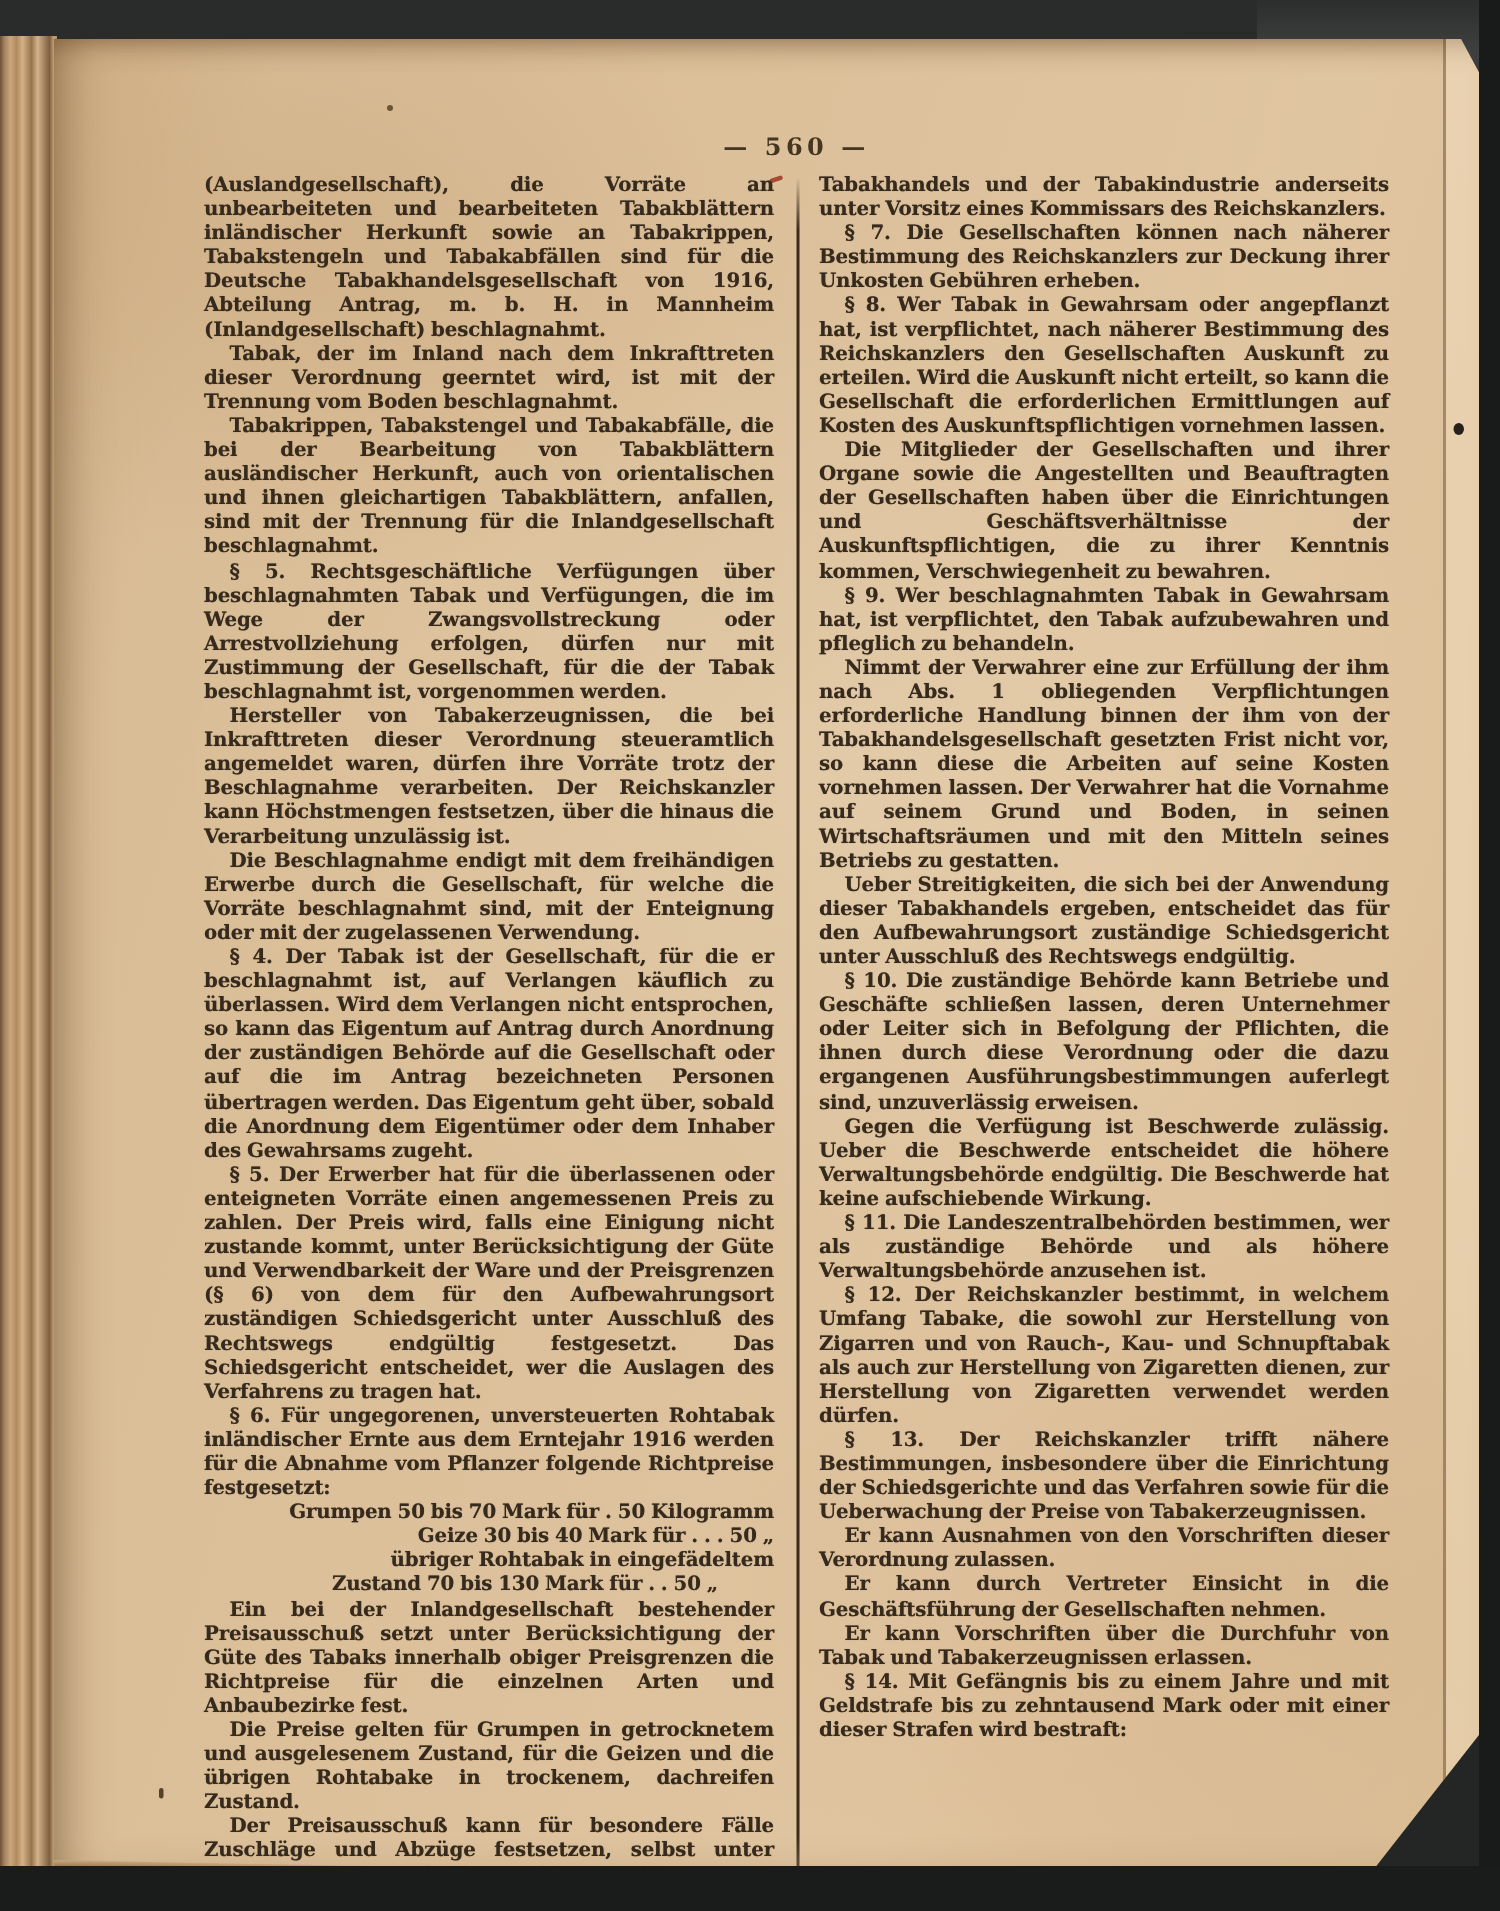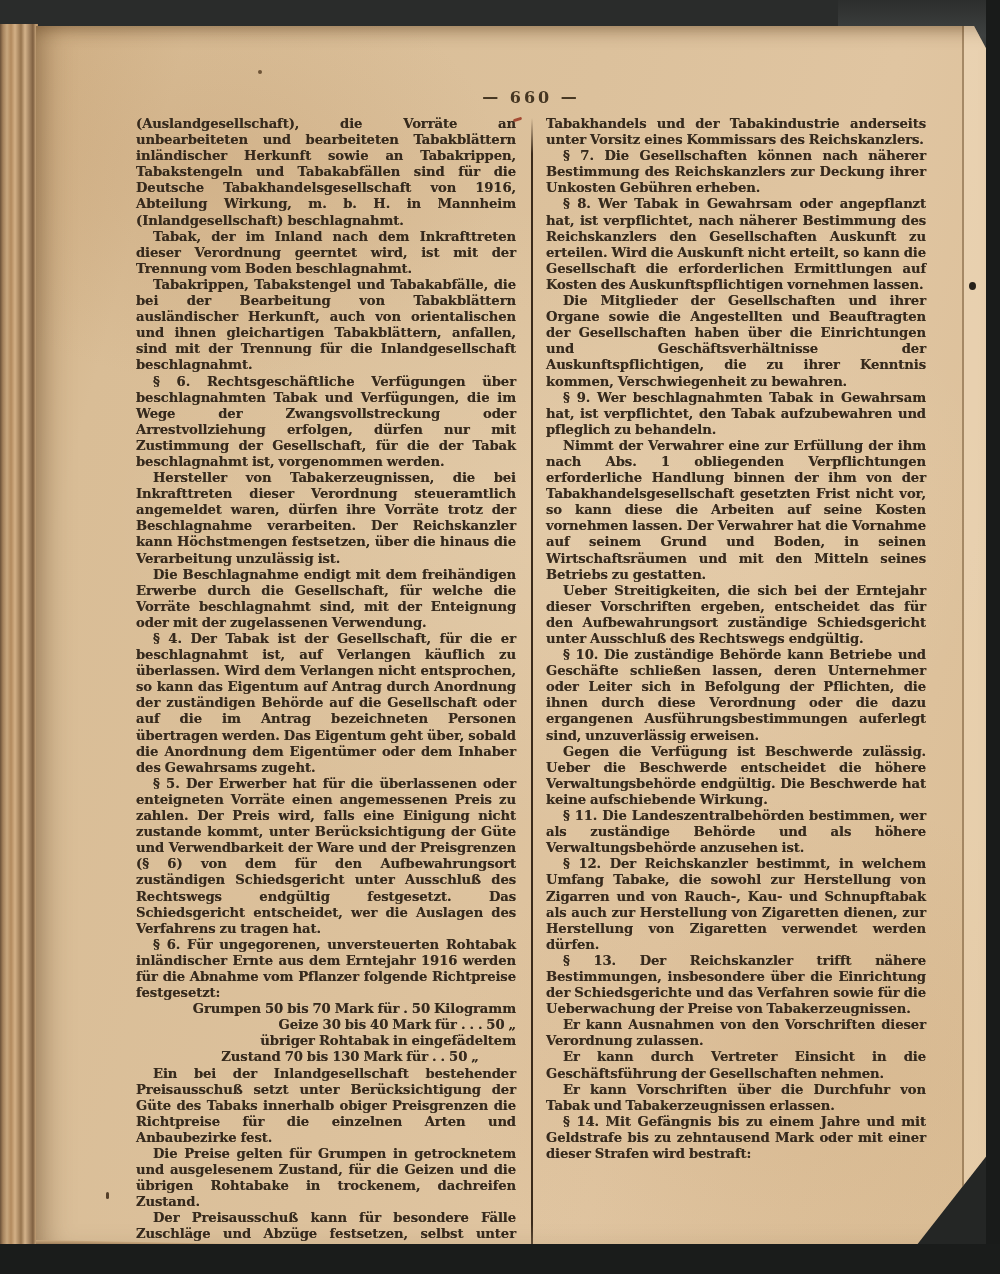--- a/index.html
+++ b/index.html
@@ -62,28 +62,28 @@
   <div class="stack-left"></div>
 
   <div class="paper">
     <div class="fold-right"></div>
     <div class="edge-right"></div>
     <div class="hole"></div>
     <div class="speck-red"></div>
     <div class="speck-a"></div>
     <div class="speck-b"></div>
 
-    <div class="pagenum">— 660 —</div>
+    <div class="pagenum">— 560 —</div>
 
     <div class="text-area">
       <div class="col" id="col-left">
-          <p class="block flush">(Auslandgesellschaft), die Vorräte an unbearbeiteten und bearbeiteten Tabakblättern inländischer Herkunft sowie an Tabakrippen, Tabakstengeln und Tabakabfällen sind für die Deutsche Tabakhandelsgesellschaft von 1916, Abteilung Wirkung, m. b. H. in Mannheim (Inlandgesellschaft) beschlagnahmt.</p>
+          <p class="block flush">(Auslandgesellschaft), die Vorräte an unbearbeiteten und bearbeiteten Tabakblättern inländischer Herkunft sowie an Tabakrippen, Tabakstengeln und Tabakabfällen sind für die Deutsche Tabakhandelsgesellschaft von 1916, Abteilung Antrag, m. b. H. in Mannheim (Inlandgesellschaft) beschlagnahmt.</p>
           <p class="block indent">Tabak, der im Inland nach dem Inkrafttreten dieser Verordnung geerntet wird, ist mit der Trennung vom Boden beschlagnahmt.</p>
           <p class="block indent">Tabakrippen, Tabakstengel und Tabakabfälle, die bei der Bearbeitung von Tabakblättern ausländischer Herkunft, auch von orientalischen und ihnen gleichartigen Tabakblättern, anfallen, sind mit der Trennung für die Inlandgesellschaft beschlagnahmt.</p>
-          <p class="block indent">§ 6. Rechtsgeschäftliche Verfügungen über beschlagnahmten Tabak und Verfügungen, die im Wege der Zwangsvollstreckung oder Arrestvollziehung erfolgen, dürfen nur mit Zustimmung der Gesellschaft, für die der Tabak beschlagnahmt ist, vorgenommen werden.</p>
+          <p class="block indent">§ 5. Rechtsgeschäftliche Verfügungen über beschlagnahmten Tabak und Verfügungen, die im Wege der Zwangsvollstreckung oder Arrestvollziehung erfolgen, dürfen nur mit Zustimmung der Gesellschaft, für die der Tabak beschlagnahmt ist, vorgenommen werden.</p>
           <p class="block indent">Hersteller von Tabakerzeugnissen, die bei Inkrafttreten dieser Verordnung steueramtlich angemeldet waren, dürfen ihre Vorräte trotz der Beschlagnahme verarbeiten. Der Reichskanzler kann Höchstmengen festsetzen, über die hinaus die Verarbeitung unzulässig ist.</p>
           <p class="block indent">Die Beschlagnahme endigt mit dem freihändigen Erwerbe durch die Gesellschaft, für welche die Vorräte beschlagnahmt sind, mit der Enteignung oder mit der zugelassenen Verwendung.</p>
           <p class="block indent">§ 4. Der Tabak ist der Gesellschaft, für die er beschlagnahmt ist, auf Verlangen käuflich zu überlassen. Wird dem Verlangen nicht entsprochen, so kann das Eigentum auf Antrag durch Anordnung der zuständigen Behörde auf die Gesellschaft oder auf die im Antrag bezeichneten Personen übertragen werden. Das Eigentum geht über, sobald die Anordnung dem Eigentümer oder dem Inhaber des Gewahrsams zugeht.</p>
           <p class="block indent">§ 5. Der Erwerber hat für die überlassenen oder enteigneten Vorräte einen angemessenen Preis zu zahlen. Der Preis wird, falls eine Einigung nicht zustande kommt, unter Berücksichtigung der Güte und Verwendbarkeit der Ware und der Preisgrenzen (§ 6) von dem für den Aufbewahrungsort zuständigen Schiedsgericht unter Ausschluß des Rechtswegs endgültig festgesetzt. Das Schiedsgericht entscheidet, wer die Auslagen des Verfahrens zu tragen hat.</p>
           <p class="block indent">§ 6. Für ungegorenen, unversteuerten Rohtabak inländischer Ernte aus dem Erntejahr 1916 werden für die Abnahme vom Pflanzer folgende Richtpreise festgesetzt:</p>
           <p class="block price">Grumpen 50 bis 70 Mark für  .  50 Kilogramm</p>
           <p class="block price">Geize 30 bis 40 Mark für .  .  .  50      „</p>
           <p class="block price">übriger Rohtabak in eingefädeltem</p>
           <p class="block price-deep">Zustand 70 bis 130 Mark für . .  50      „</p>
           <p class="block indent">Ein bei der Inlandgesellschaft bestehender Preisausschuß setzt unter Berücksichtigung der Güte des Tabaks innerhalb obiger Preisgrenzen die Richtpreise für die einzelnen Arten und Anbaubezirke fest.</p>
@@ -92,21 +92,21 @@
           <p class="block indent">Der Preisausschuß besteht aus der gleichen Anzahl von Vertretern der Pflanzer einerseits und Vertretern des</p>
         </div>
       <div class="divider"></div>
       <div class="col" id="col-right">
           <p class="block flush">Tabakhandels und der Tabakindustrie anderseits unter Vorsitz eines Kommissars des Reichskanzlers.</p>
           <p class="block indent">§ 7. Die Gesellschaften können nach näherer Bestimmung des Reichskanzlers zur Deckung ihrer Unkosten Gebühren erheben.</p>
           <p class="block indent">§ 8. Wer Tabak in Gewahrsam oder angepflanzt hat, ist verpflichtet, nach näherer Bestimmung des Reichskanzlers den Gesellschaften Auskunft zu erteilen. Wird die Auskunft nicht erteilt, so kann die Gesellschaft die erforderlichen Ermittlungen auf Kosten des Auskunftspflichtigen vornehmen lassen.</p>
           <p class="block indent">Die Mitglieder der Gesellschaften und ihrer Organe sowie die Angestellten und Beauftragten der Gesellschaften haben über die Einrichtungen und Geschäftsverhältnisse der Auskunftspflichtigen, die zu ihrer Kenntnis kommen, Verschwiegenheit zu bewahren.</p>
           <p class="block indent">§ 9. Wer beschlagnahmten Tabak in Gewahrsam hat, ist verpflichtet, den Tabak aufzubewahren und pfleglich zu behandeln.</p>
           <p class="block indent">Nimmt der Verwahrer eine zur Erfüllung der ihm nach Abs. 1 obliegenden Verpflichtungen erforderliche Handlung binnen der ihm von der Tabakhandelsgesellschaft gesetzten Frist nicht vor, so kann diese die Arbeiten auf seine Kosten vornehmen lassen. Der Verwahrer hat die Vornahme auf seinem Grund und Boden, in seinen Wirtschaftsräumen und mit den Mitteln seines Betriebs zu gestatten.</p>
-          <p class="block indent">Ueber Streitigkeiten, die sich bei der Erntejahr dieser Vorschriften ergeben, entscheidet das für den Aufbewahrungsort zuständige Schiedsgericht unter Ausschluß des Rechtswegs endgültig.</p>
+          <p class="block indent">Ueber Streitigkeiten, die sich bei der Anwendung dieser Tabakhandels ergeben, entscheidet das für den Aufbewahrungsort zuständige Schiedsgericht unter Ausschluß des Rechtswegs endgültig.</p>
           <p class="block indent">§ 10. Die zuständige Behörde kann Betriebe und Geschäfte schließen lassen, deren Unternehmer oder Leiter sich in Befolgung der Pflichten, die ihnen durch diese Verordnung oder die dazu ergangenen Ausführungsbestimmungen auferlegt sind, unzuverlässig erweisen.</p>
           <p class="block indent">Gegen die Verfügung ist Beschwerde zulässig. Ueber die Beschwerde entscheidet die höhere Verwaltungsbehörde endgültig. Die Beschwerde hat keine aufschiebende Wirkung.</p>
           <p class="block indent">§ 11. Die Landeszentralbehörden bestimmen, wer als zuständige Behörde und als höhere Verwaltungsbehörde anzusehen ist.</p>
           <p class="block indent">§ 12. Der Reichskanzler bestimmt, in welchem Umfang Tabake, die sowohl zur Herstellung von Zigarren und von Rauch-, Kau- und Schnupftabak als auch zur Herstellung von Zigaretten dienen, zur Herstellung von Zigaretten verwendet werden dürfen.</p>
           <p class="block indent">§ 13. Der Reichskanzler trifft nähere Bestimmungen, insbesondere über die Einrichtung der Schiedsgerichte und das Verfahren sowie für die Ueberwachung der Preise von Tabakerzeugnissen.</p>
           <p class="block indent">Er kann Ausnahmen von den Vorschriften dieser Verordnung zulassen.</p>
           <p class="block indent">Er kann durch Vertreter Einsicht in die Geschäftsführung der Gesellschaften nehmen.</p>
           <p class="block indent">Er kann Vorschriften über die Durchfuhr von Tabak und Tabakerzeugnissen erlassen.</p>
           <p class="block indent">§ 14. Mit Gefängnis bis zu einem Jahre und mit Geldstrafe bis zu zehntausend Mark oder mit einer dieser Strafen wird bestraft:</p>
         </div>

